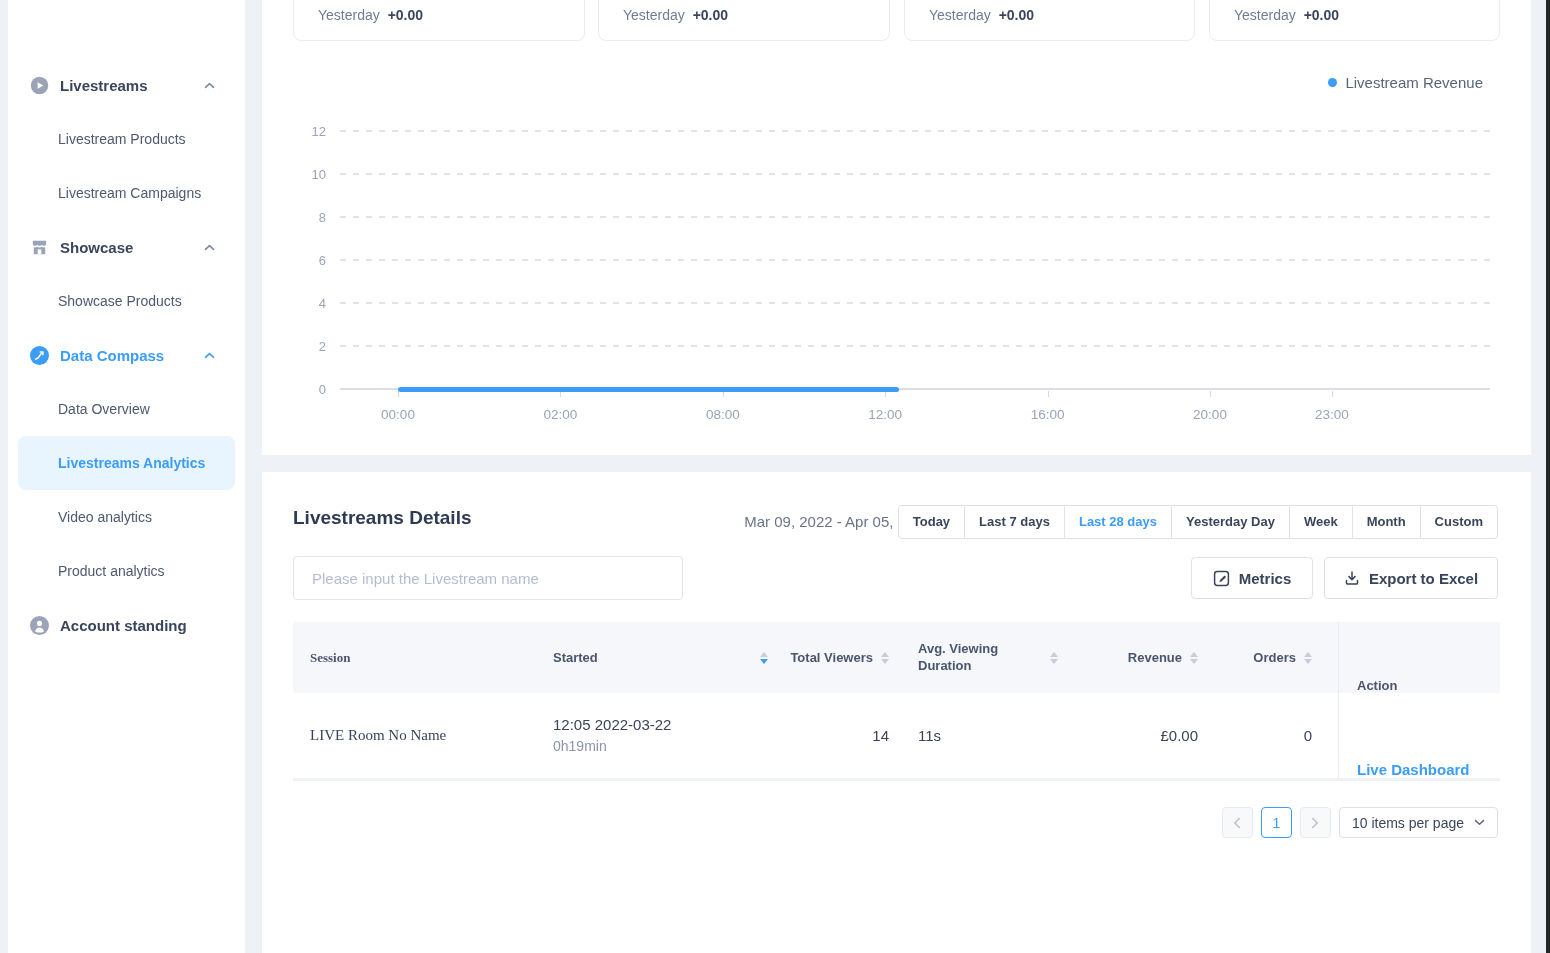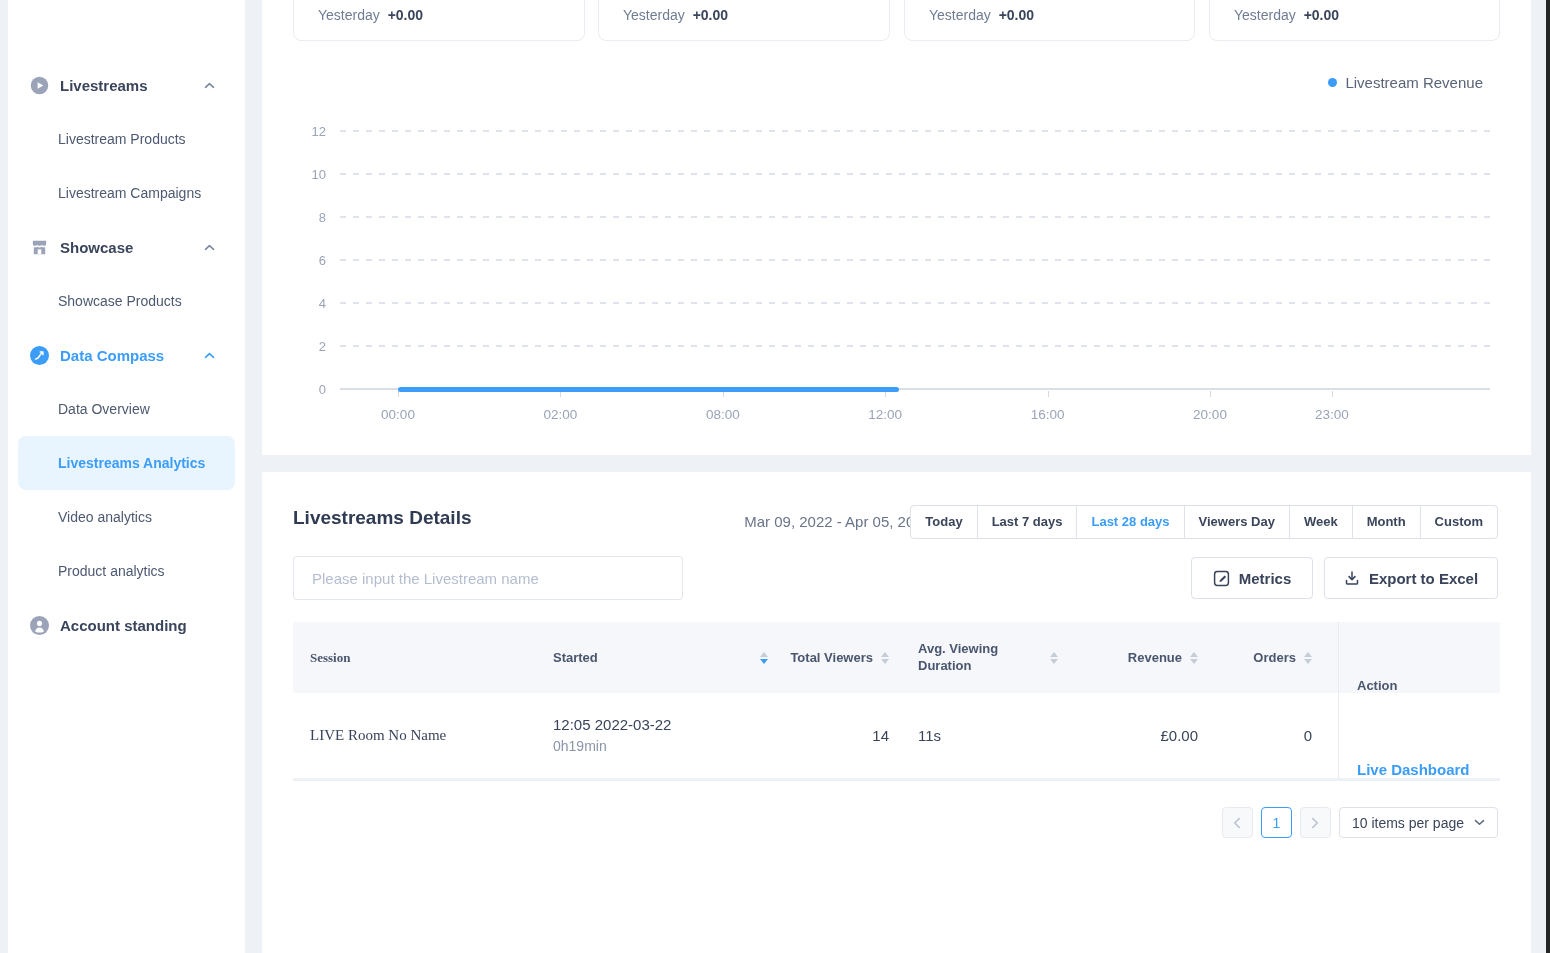--- a/index.html
+++ b/index.html
@@ -223,21 +223,21 @@
 </section>
 
 <section class="details-panel">
   <h2 class="details-title">Livestreams Details</h2>
   <div class="date-range">Mar 09, 2022 - Apr 05, 2022</div>
 
   <div class="range-tabs">
     <div class="rtab">Today</div>
     <div class="rtab">Last 7 days</div>
     <div class="rtab active">Last 28 days</div>
-    <div class="rtab">Viewers Day</div>
+    <div class="rtab">Yesterday Day</div>
     <div class="rtab">Week</div>
     <div class="rtab">Month</div>
     <div class="rtab">Custom</div>
   </div>
 
   <input class="search-input" placeholder="Please input the Livestream name" style="">
 
   <div class="btn btn-metrics">
     <span style="display:inline-flex;">
       <svg width="17" height="17" viewBox="0 0 17 17" fill="none" stroke="#39445a" stroke-width="1.5" stroke-linecap="round" stroke-linejoin="round">

